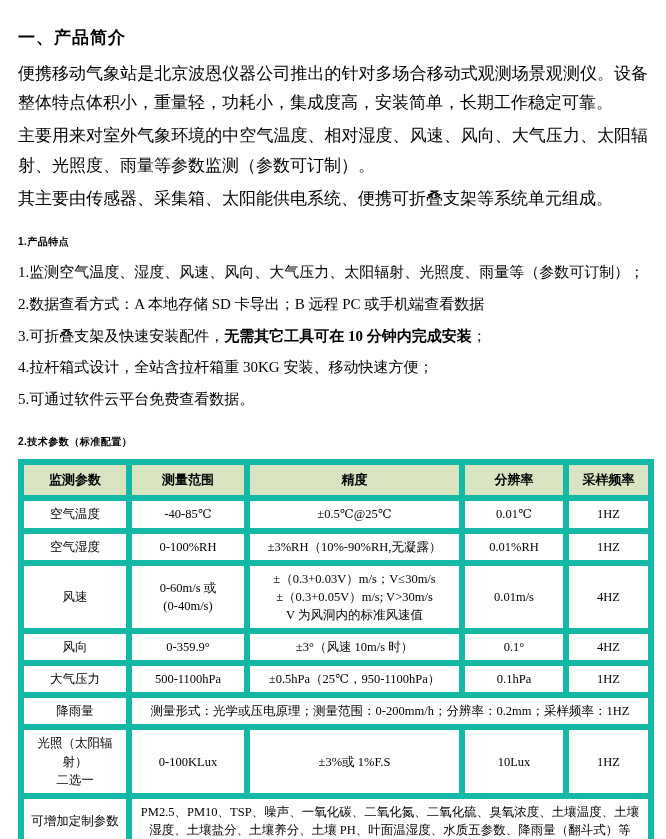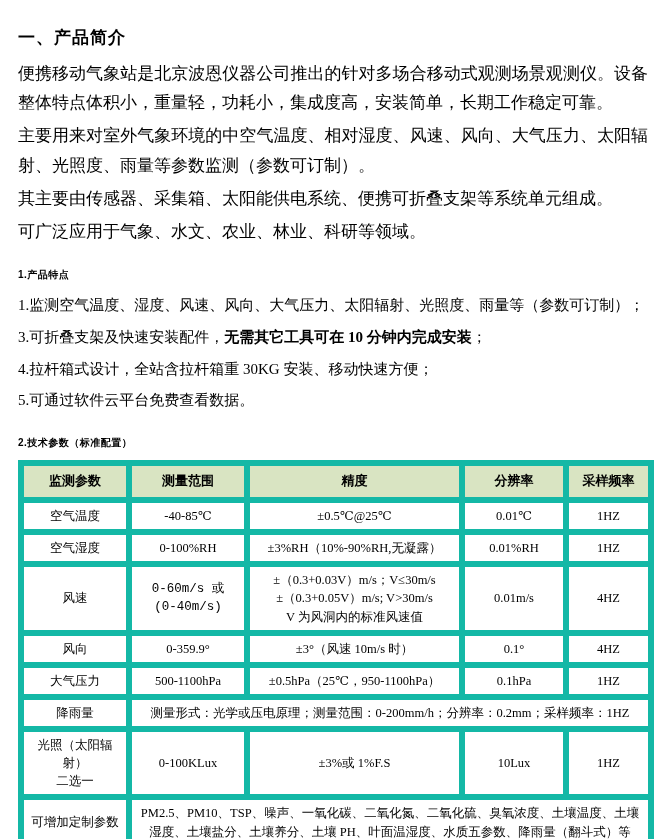--- a/index.html
+++ b/index.html
@@ -96,27 +96,29 @@
 <body>
 
 <div class="page">
   <div class="inner">
 
     <h1 class="section-title">一、产品简介</h1>
 
     <p class="para">便携移动气象站是北京波恩仪器公司推出的针对多场合移动式观测场景观测仪。设备整体特点体积小，重量轻，功耗小，集成度高，安装简单，长期工作稳定可靠。</p>
     <p class="para">主要用来对室外气象环境的中空气温度、相对湿度、风速、风向、大气压力、太阳辐射、光照度、雨量等参数监测（参数可订制）。</p>
     <p class="para">其主要由传感器、采集箱、太阳能供电系统、便携可折叠支架等系统单元组成。</p>
-    <p class="para">可广泛应用于气象、水文、农业、林业、科研等领域。</p>
 
     <h2 class="sub-title">1.产品特点</h2>
 
     <ol class="feature-list">
       <li>
         <span>1.监测空气温度、湿度、风速、风向、大气压力、太阳辐射、光照度、雨量等（参数可订制）；</span>
+      </li>
+      <li>
+        <span>2.数据查看方式：A 本地存储 SD 卡导出；B 远程 PC 或手机端查看数据</span>
       </li>
       <li>
         <span>3.可折叠支架及快速安装配件，</span><span class="bold-run">无需其它工具可在 10 分钟内完成安装</span><span>；</span>
       </li>
       <li>
         <span>4.拉杆箱式设计，全站含拉杆箱重 30KG 安装、移动快速方便；</span>
       </li>
       <li>
         <span>5.可通过软件云平台免费查看数据。</span>
       </li>
@@ -151,21 +153,21 @@
         </tr>
         <tr>
           <td>空气湿度</td>
           <td>0-100%RH</td>
           <td>±3%RH（10%-90%RH,无凝露）</td>
           <td>0.01%RH</td>
           <td>1HZ</td>
         </tr>
         <tr>
           <td>风速</td>
-          <td class="multiline" style="white-space:pre-line;font-family:Liberation Mono, monospace;">0-60m/s 或
+          <td class="multiline" style="white-space:pre-line;">0-60m/s 或
 (0-40m/s)</td>
           <td class="multiline" style="white-space:pre-line;">±（0.3+0.03V）m/s；V≤30m/s
 ±（0.3+0.05V）m/s; V&gt;30m/s
 V 为风洞内的标准风速值</td>
           <td>0.01m/s</td>
           <td>4HZ</td>
         </tr>
         <tr>
           <td>风向</td>
           <td>0-359.9°</td>

